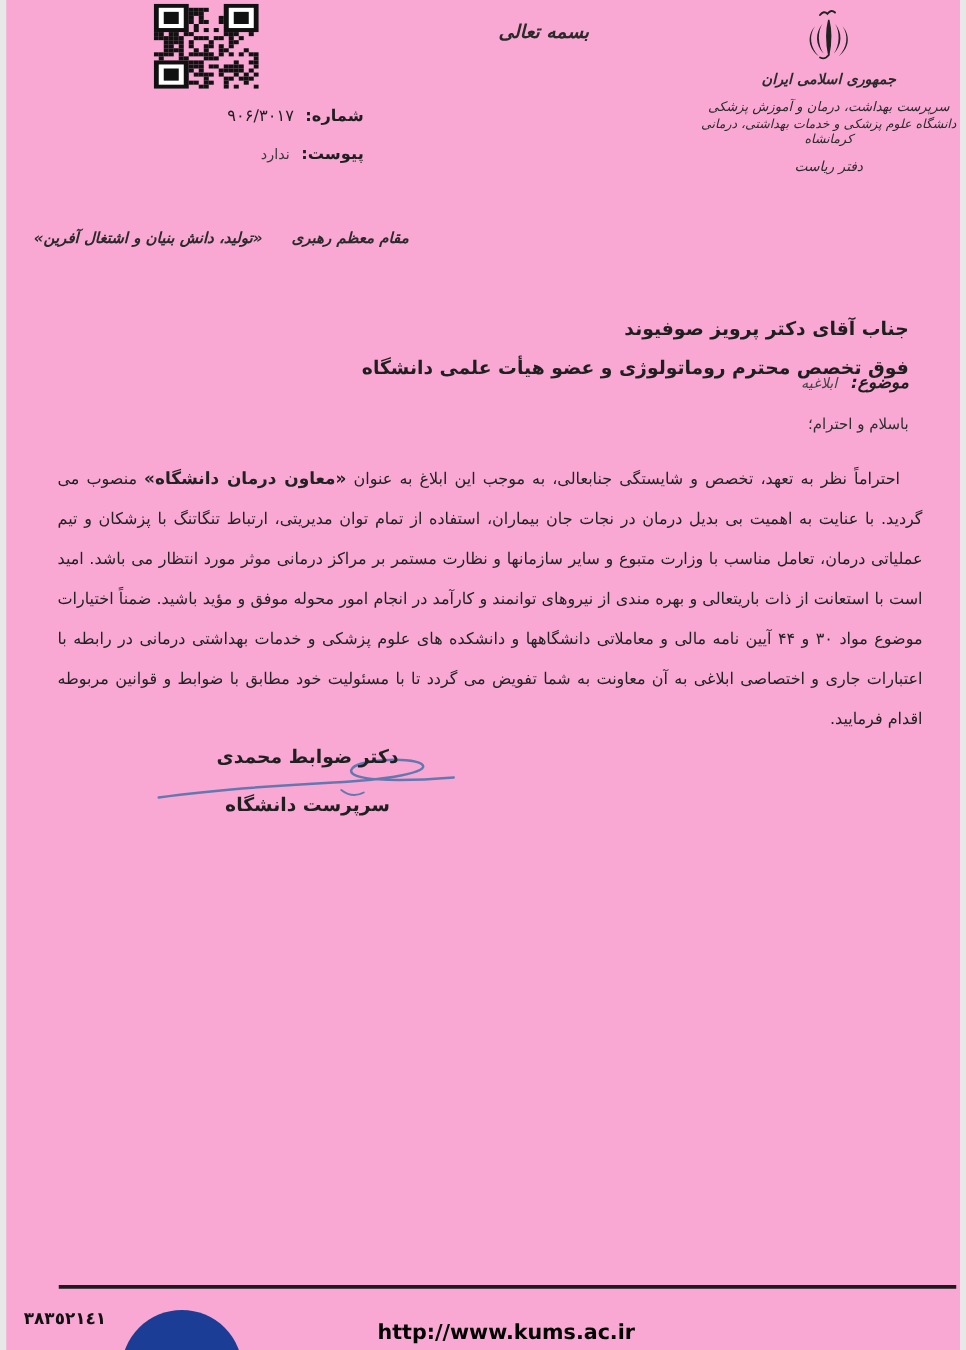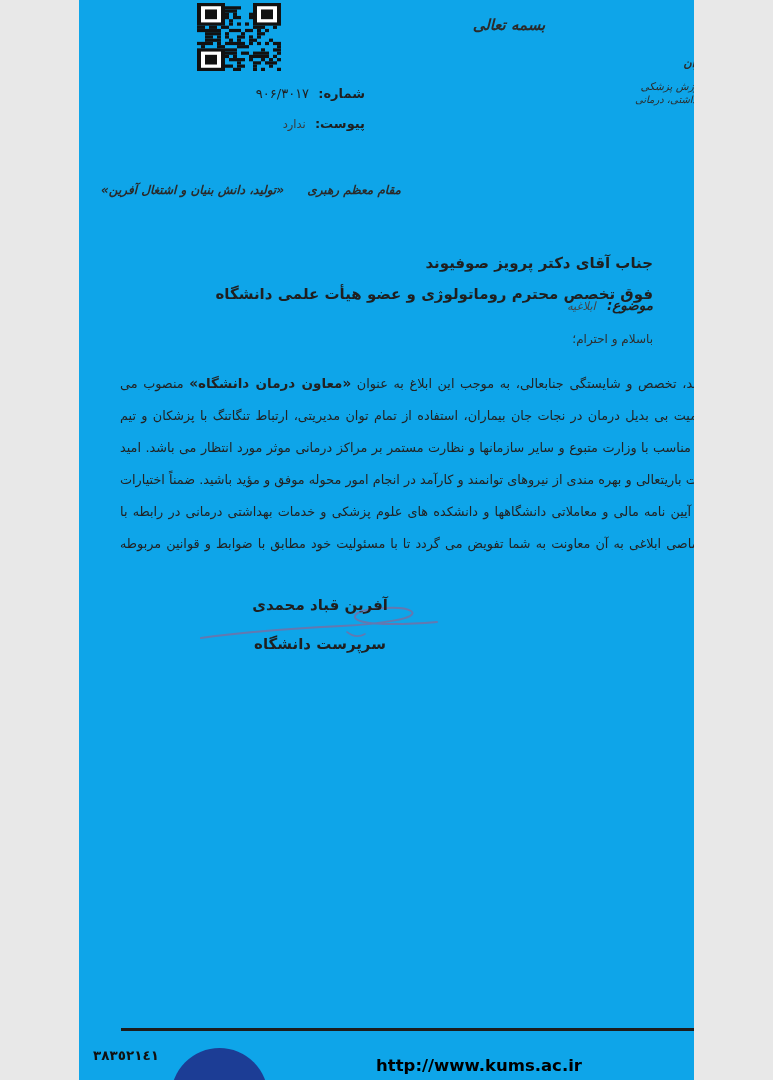--- a/index.html
+++ b/index.html
@@ -1,17 +1,17 @@
 <!DOCTYPE html>
 <html lang="fa"><head>
 <meta charset="utf-8">
 <style>
   html,body{margin:0;padding:0;background:#e8e8e8;}
   .page{
-    position:relative;width:615px;height:1080px;background:#0ea5e9;
+    position:relative;width:763px;height:1080px;background:#f9a8d4;
     overflow:hidden;margin:0 auto;
     font-family:"DejaVu Sans",sans-serif;color:#1f1f1f;
   }
   .abs{position:absolute;}
   
   .qr{left:118px;top:3px;width:84px;height:68px;}
   .qr svg{width:100%;height:100%;display:block;}
   
   .bismillah{left:350px;top:16px;width:160px;text-align:center;
     font-size:15px;font-style:italic;font-weight:600;color:#2a2a2a;}
@@ -260,21 +260,21 @@
 
   <div class="abs salutation">باسلام و احترام؛</div>
 
   <p class="abs body-par"><span>احتراماً نظر به تعهد، تخصص و شایستگی جنابعالی، به موجب این ابلاغ به عنوان </span><b>«معاون درمان دانشگاه»</b><span> منصوب می گردید. با عنایت به اهمیت بی بدیل درمان در نجات جان بیماران، استفاده از تمام توان مدیریتی، ارتباط تنگاتنگ با پزشکان و تیم عملیاتی درمان، تعامل مناسب با وزارت متبوع و سایر سازمانها و نظارت مستمر بر مراکز درمانی موثر مورد انتظار می باشد. امید است با استعانت از ذات باریتعالی و بهره مندی از نیروهای توانمند و کارآمد در انجام امور محوله موفق و مؤید باشید. ضمناً اختیارات موضوع مواد ۳۰ و ۴۴ آیین نامه مالی و معاملاتی دانشگاهها و دانشکده های علوم پزشکی و خدمات بهداشتی درمانی در رابطه با اعتبارات جاری و اختصاصی ابلاغی به آن معاونت به شما تفویض می گردد تا با مسئولیت خود مطابق با ضوابط و قوانین مربوطه اقدام فرمایید.</span></p>
 
   <div class="abs sig">
     <svg class="stroke" viewBox="0 0 244 46">
       <path d="M2 38 C 52 31 104 28 142 26 C 182 24 222 18 212 11 C 203 5 158 8 156 16 C 154 24 188 26 238 22" fill="none" stroke="#6478b0" stroke-width="2" stroke-linecap="round"></path>
       <path d="M148 32 q9 7 18 2" fill="none" stroke="#6478b0" stroke-width="1.6" stroke-linecap="round"></path>
     </svg>
-    <div class="name">آفرین قباد محمدی</div>
+    <div class="name">دکتر ضوابط محمدی</div>
     <div class="title">سرپرست دانشگاه</div>
   </div>
 
   <div class="abs footer-rule"></div>
   <div class="abs fax-num">٣٨٣٥٢١٤١</div>
   <a class="abs url" href="#">http://www.kums.ac.ir</a>
   <div class="abs accent-circle" style="background: rgb(28, 61, 149);"></div>
 
 </div>
 

